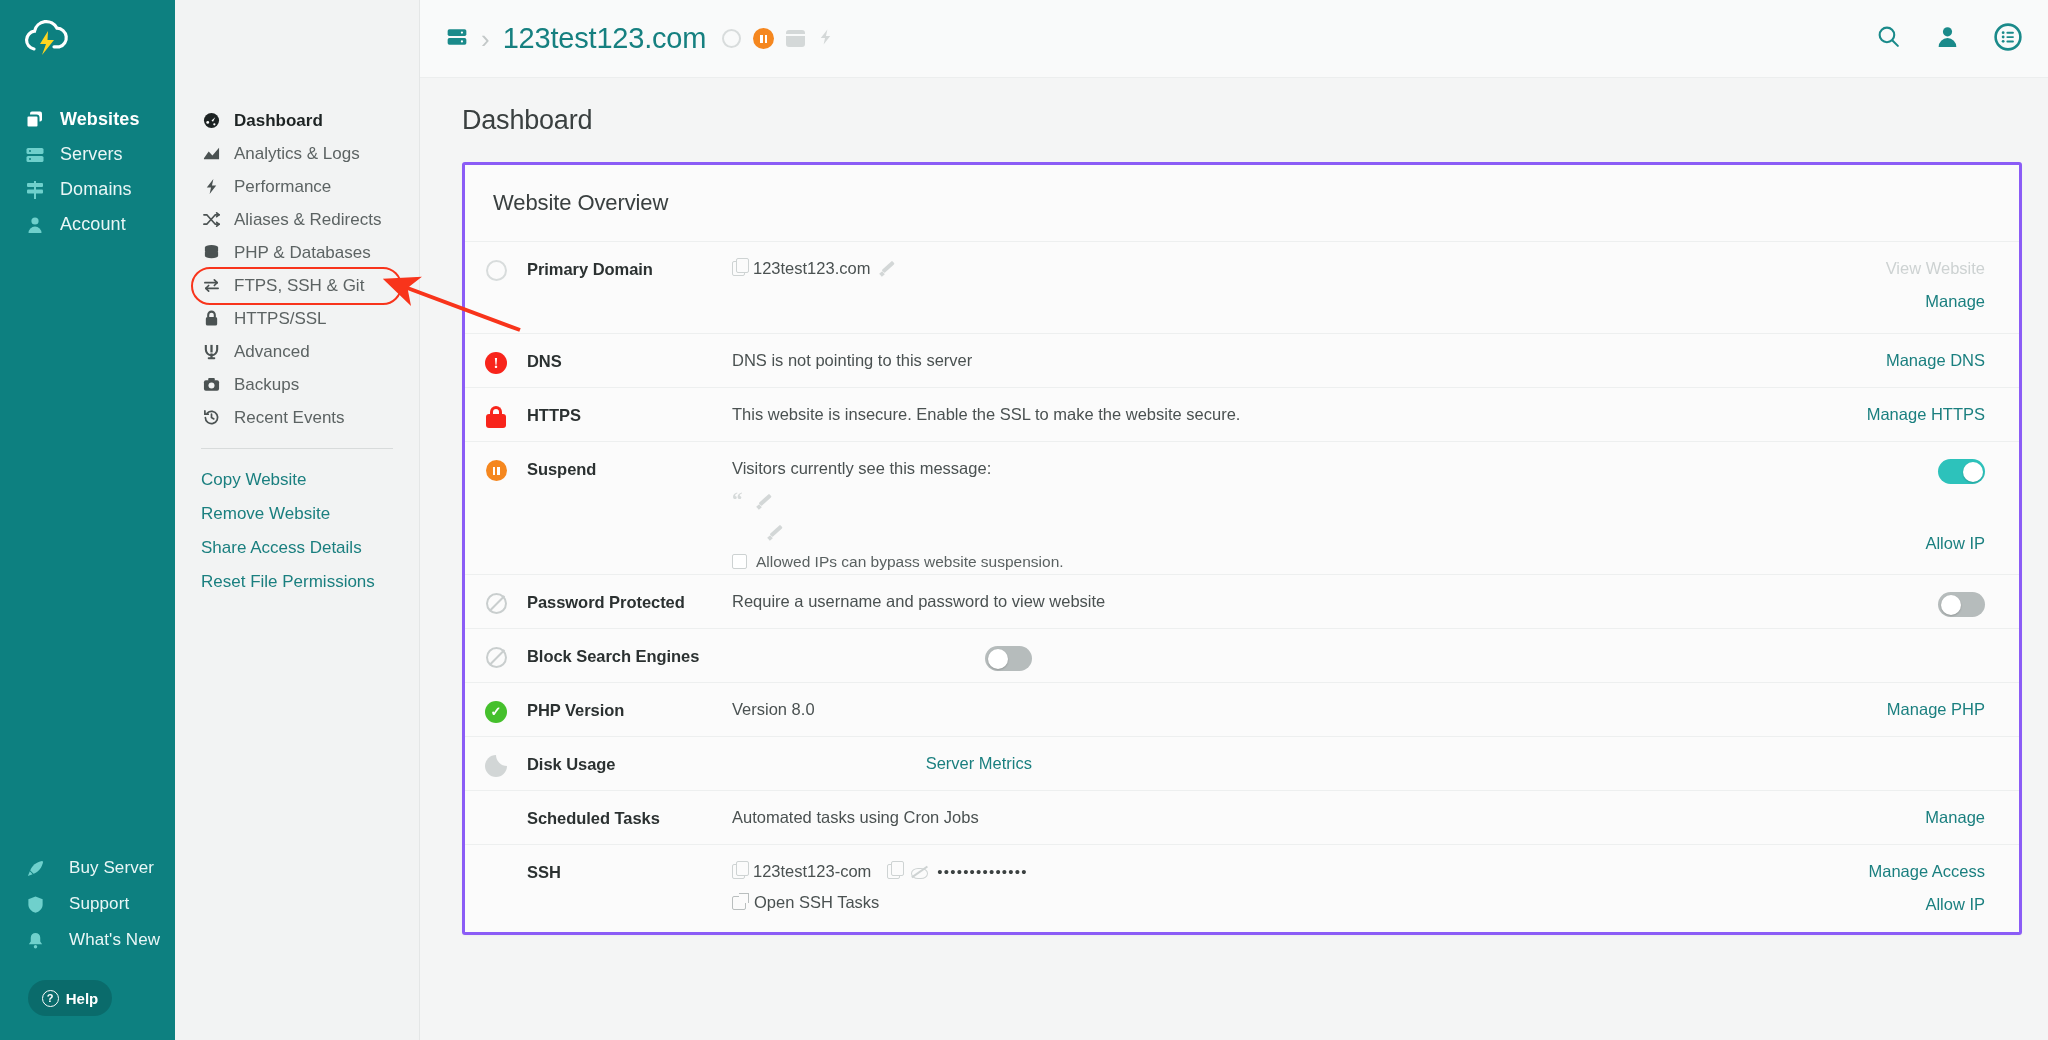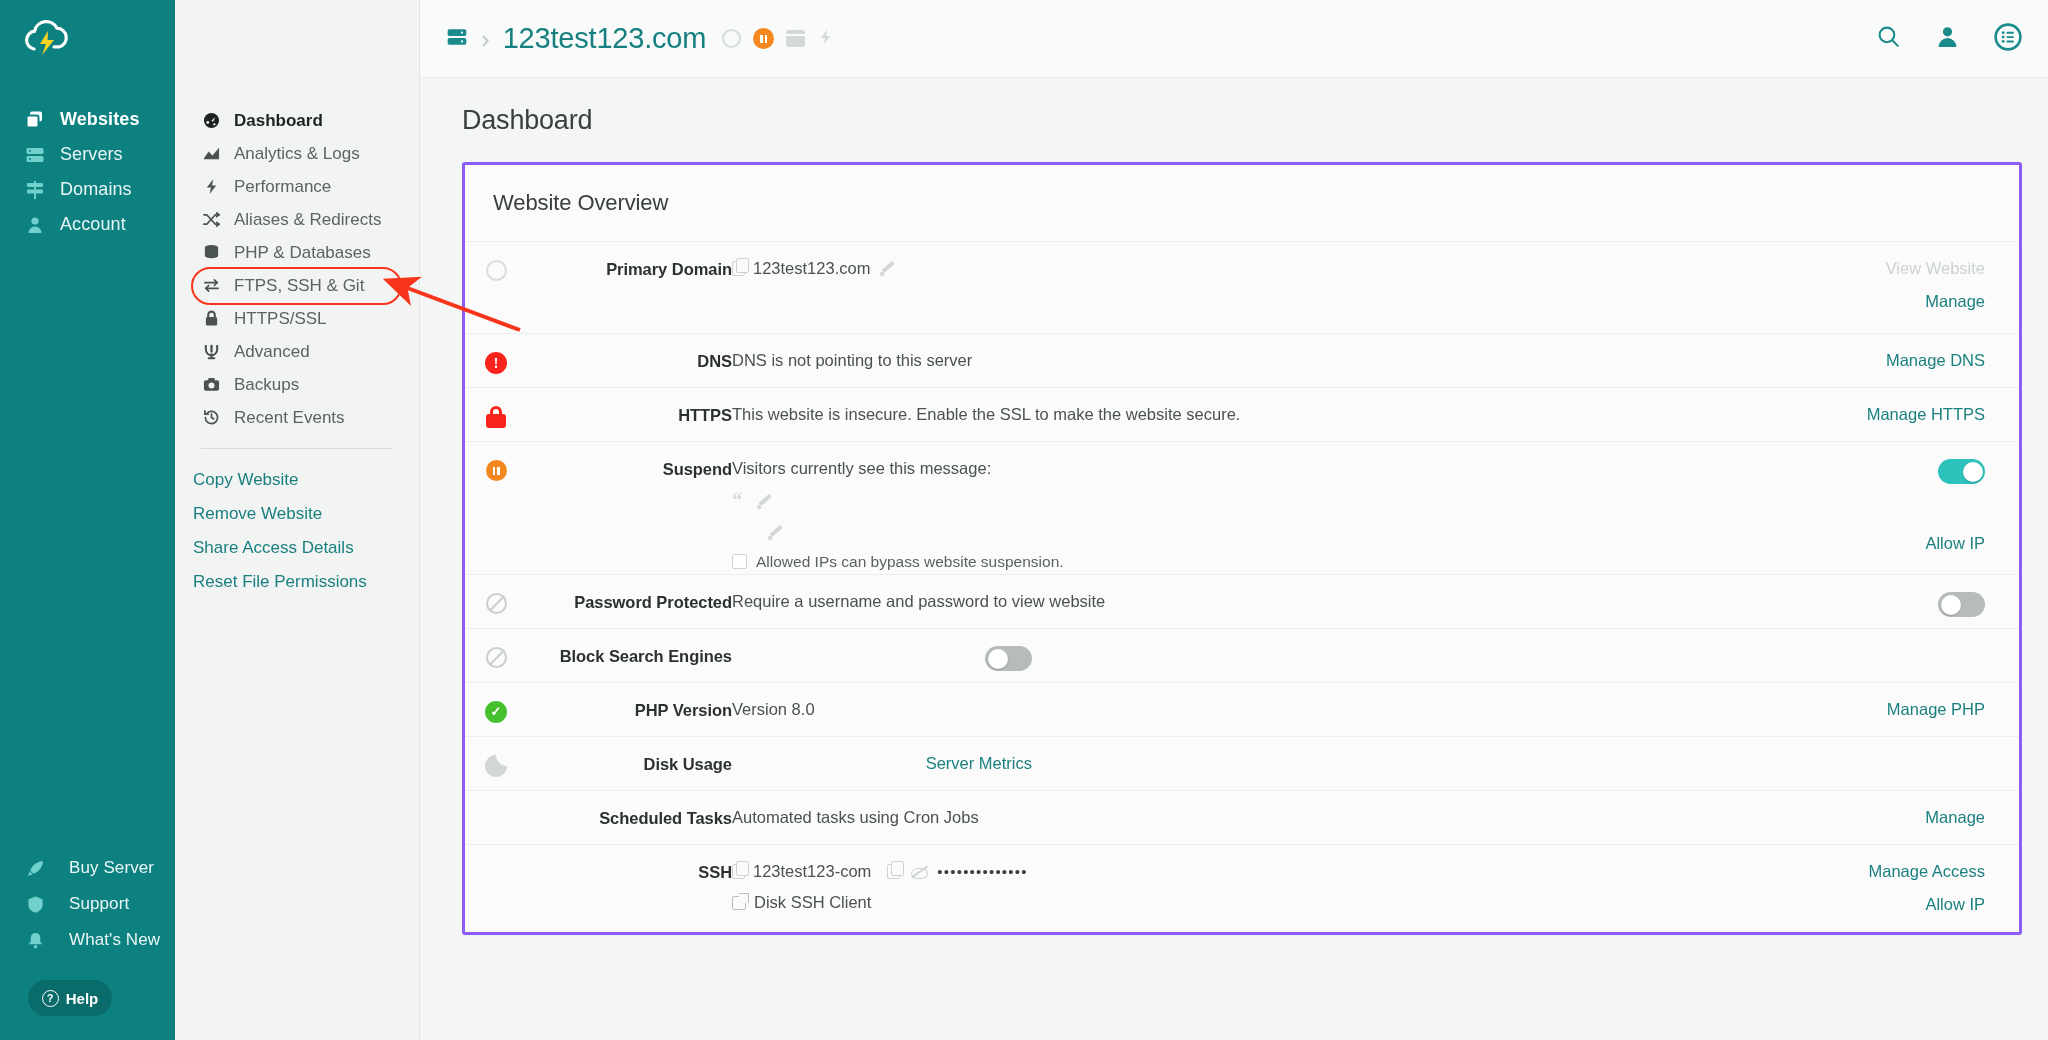--- a/index.html
+++ b/index.html
@@ -65,21 +65,21 @@
   .menu-item.active .mi-ic { color: #1d2323; }
   .menu-item.boxed::after {
     content: ""; position: absolute;
     left: 16px; right: 17px; top: -2px; bottom: -3px;
     border: 2.5px solid #f8341b; border-radius: 22px;
     pointer-events: none;
   }
   .menu-sep { height: 1px; background: #d8dbdb; margin: 14px 26px 0 26px; }
   .menu-links { padding-top: 14px; }
   .menu-link {
-    display: block; padding: 7px 0 7px 18px;
+    display: block; padding: 7px 0 7px 26px;
     color: #1a7f7f; font-size: 17px; cursor: pointer;
   }
 
   
   .content { flex: 1; height: 1040px; background: #f4f5f5; position: relative; overflow: hidden; }
   .topbar {
     height: 78px; background: #f9fafa;
     display: flex; align-items: center;
     padding: 0 26px 0 26px;
     border-bottom: 1px solid #eceeee;
@@ -117,21 +117,21 @@
   .row {
     display: flex; align-items: flex-start;
     border-top: 1px solid #edefef;
     min-height: 54px;
     padding: 0 34px 0 0;
   }
   .row-ic { width: 62px; min-width: 62px; display: flex; justify-content: center; padding-top: 18px; }
   .row-lb {
     width: 205px; min-width: 205px;
     font-size: 16.5px; font-weight: 700; color: #2b3131;
-    padding-top: 18px; letter-spacing: -.05px; text-align: right;
+    padding-top: 18px; letter-spacing: -.05px;
   }
   .row-bd { flex: 1; padding-top: 17px; font-size: 16.5px; color: #4a5151; }
   .row-ac {
     width: 300px; min-width: 300px; text-align: right;
     padding-top: 17px; font-size: 16.5px;
   }
   .row-ac a { color: #1a7f7f; cursor: pointer; display: block; }
   .row-ac a.muted { color: #cdd2d2; cursor: default; }
   .row-ac a + a { margin-top: 14px; }
 
@@ -590,21 +590,21 @@
       </div>
 
       <div class="row ssh">
         <div class="row-ic"></div>
         <div class="row-lb">SSH</div>
         <div class="row-bd">
           <div>
             <span class="copy-ic"></span><span>123test123-com</span><span class="copy-ic" style="margin-left:16px"></span><span class="eye-off"></span><span class="dots">••••••••••••••</span>
           </div>
           <div class="ssh-line2">
-            <span class="ext-ic"></span><span>Disk SSH Client</span>
+            <span class="ext-ic"></span><span>Open SSH Tasks</span>
           </div>
         </div>
         <div class="row-ac">
           <a>Manage Access</a>
           <a>Allow IP</a>
         </div>
       </div>
 
     </div>
   </div>

